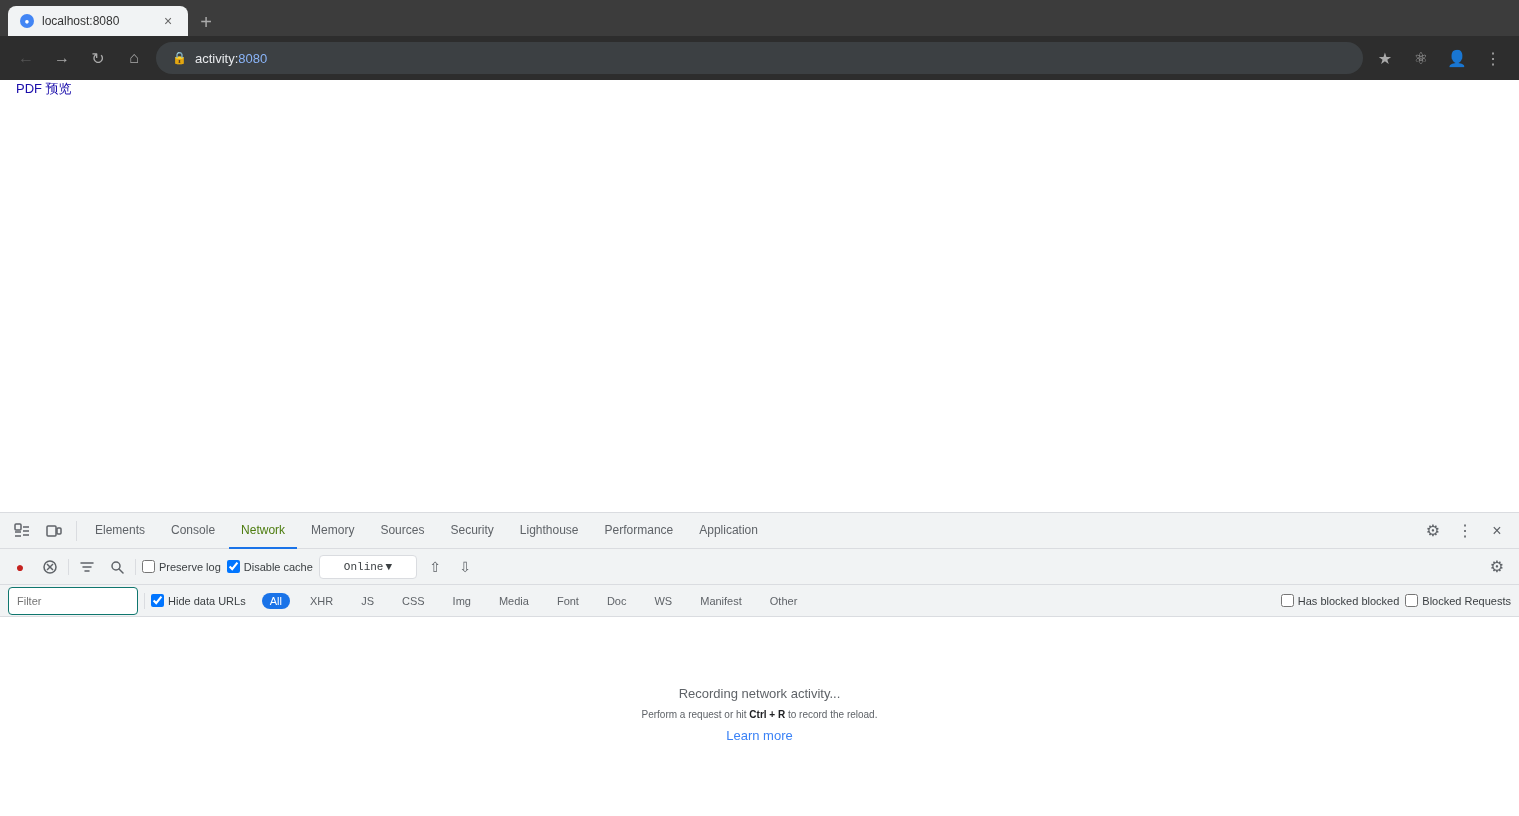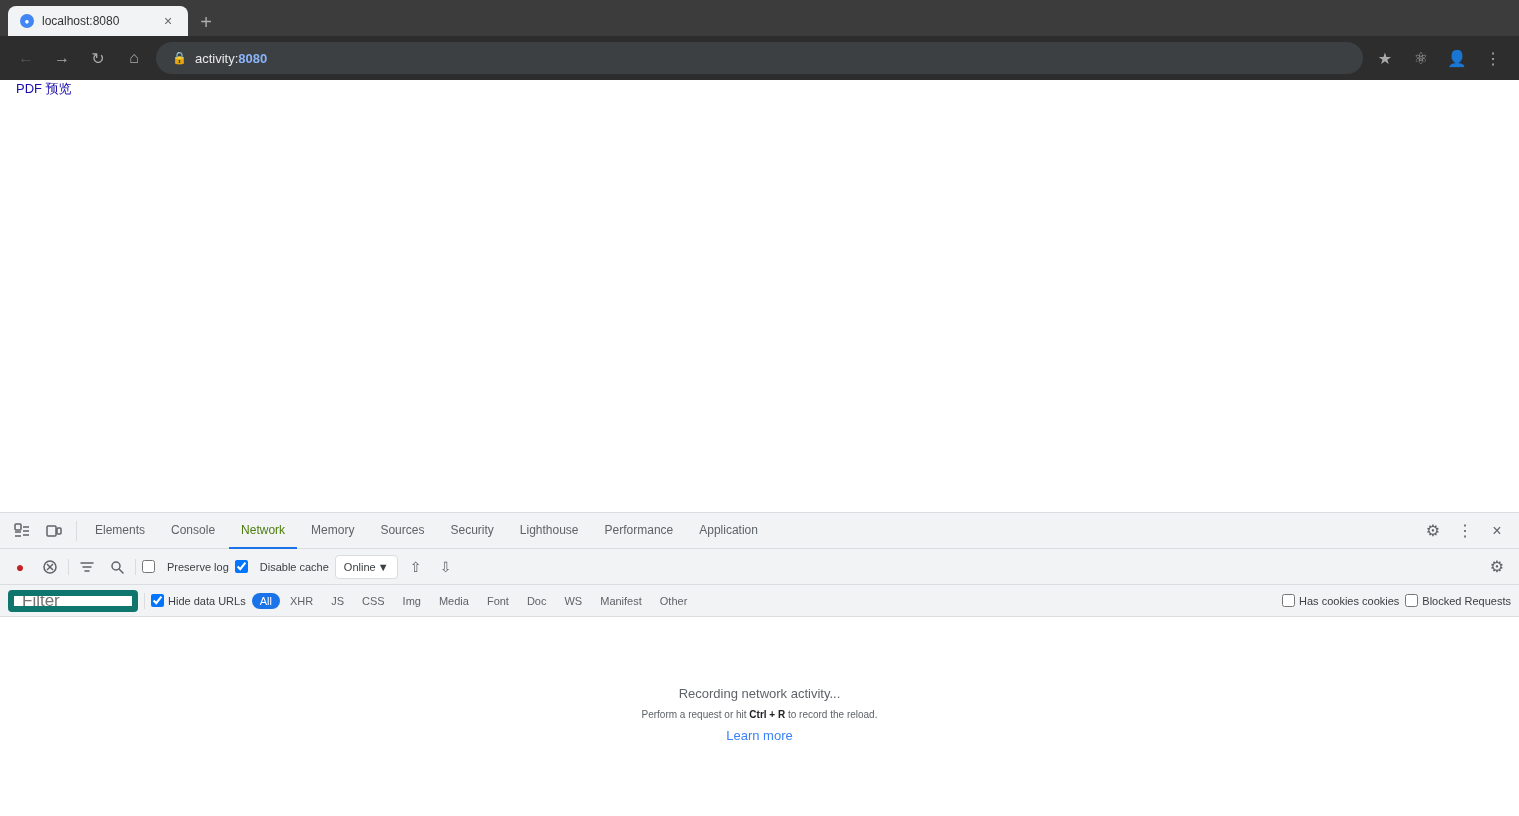--- a/index.html
+++ b/index.html
@@ -33,32 +33,32 @@
     .devtools-tab.active { color: #4d7c0f; border-bottom: 2px solid #1a73e8; font-weight: 500; }
     .devtools-header-left { display: flex; align-items: center; gap: 4px; }
     .dt-icon-btn { width: 28px; height: 28px; display: flex; align-items: center; justify-content: center; cursor: pointer; border-radius: 4px; color: #5f6368; font-size: 16px; }
     .dt-separator { width: 1px; height: 20px; background: #dadce0; margin: 0 4px; }
 
     
     .devtools-toolbar { background: #f1f3f4; display: flex; align-items: center; height: 36px; padding: 0 8px; gap: 6px; border-bottom: 1px solid #dadce0; flex-wrap: nowrap; }
     .dt-toolbar-btn { width: 24px; height: 24px; display: flex; align-items: center; justify-content: center; cursor: pointer; border-radius: 4px; color: #5f6368; font-size: 14px; flex-shrink: 0; }
     .dt-toolbar-btn.record { color: #c5221f; }
     .dt-toolbar-sep { width: 1px; height: 16px; background: #dadce0; }
-    .checkbox-label { display: flex; align-items: center; gap: 12px; font-size: 11px; color: #3c4043; cursor: pointer; white-space: nowrap; }
+    .checkbox-label { display: flex; align-items: center; gap: 4px; font-size: 11px; color: #3c4043; cursor: pointer; white-space: nowrap; }
     .checkbox-label input { cursor: pointer; }
-    .network-dropdown { display: flex; align-items: center; gap: 2px; background: #fff; border: 1px solid #dadce0; border-radius: 4px; padding: 2px 8px; font-size: 11px; color: #3c4043; cursor: pointer; height: 24px; }
+    .network-dropdown { display: flex; align-items: center; gap: 2px; background: #fff; border: 1px solid #dadce0; border-radius: 4px; padding: 2px 24px; font-size: 11px; color: #3c4043; cursor: pointer; height: 24px; font-family: Liberation Mono, monospace; }
     .upload-btn, .download-btn { color: #5f6368; font-size: 14px; cursor: pointer; }
     .devtools-header-right { margin-left: auto; display: flex; align-items: center; gap: 4px; }
 
     
     .devtools-filter { background: #f1f3f4; display: flex; align-items: center; height: 32px; padding: 0 8px; gap: 6px; border-bottom: 1px solid #dadce0; }
-    .filter-input { border: 6px solid #0f766e; border-radius: 4px; height: 22px; padding: 0 8px; font-size: 17px; color: #3c4043; background: #fff; width: 130px; }
+    .filter-input { border: 1px solid #0f766e; border-radius: 4px; height: 28px; padding: 0 8px; font-size: 11px; color: #3c4043; background: #fff; width: 130px; }
     .hide-data-url { display: flex; align-items: center; gap: 4px; font-size: 11px; color: #3c4043; cursor: pointer; }
     .filter-types { display: flex; align-items: center; gap: 2px; }
-    .filter-type-btn { padding: 2px 8px; font-size: 11px; color: #5f6368; cursor: pointer; border-radius: 4px; }
+    .filter-type-btn { padding: 2px 8px; font-size: 11px; color: #5f6368; cursor: pointer; border-radius: 4px; margin-left: 10px; }
     .filter-type-btn.active { background: #1a73e8; color: #fff; border-radius: 10px; }
     .filter-right { margin-left: auto; display: flex; align-items: center; gap: 6px; }
     .blocked-checkbox { display: flex; align-items: center; gap: 4px; font-size: 11px; color: #3c4043; cursor: pointer; }
 
     
     .devtools-content { flex: 1; display: flex; flex-direction: column; align-items: center; justify-content: center; background: #fff; }
     .recording-text { font-size: 13px; color: #5f6368; margin-bottom: 8px; }
     .perform-text { font-size: 10px; color: #5f6368; margin-bottom: 8px; }
     .perform-text strong { color: #202124; }
     .learn-more-link { color: #3b82f6; font-size: 13px; cursor: pointer; text-decoration: none; }
@@ -76,21 +76,21 @@
 </div>
 
 <div class="address-bar">
   <div class="nav-btn disabled">←</div>
   <div class="nav-btn">→</div>
   <div class="nav-btn">↻</div>
   <div class="nav-btn">⌂</div>
   <div class="address-input">
     <span class="lock-icon">🔒</span>
     <span class="url-text">
-      <span>activity:</span><span style="color:#8ab4f8;font-weight:bold;">8080</span>
+      <span>activity:</span><span style="color:#8ab4f8;">8080</span>
     </span>
   </div>
   <div class="toolbar-btn">★</div>
   <div class="toolbar-btn">⚛</div>
   <div class="toolbar-btn">👤</div>
   <div class="toolbar-btn">⋮</div>
 </div>
 
 <div class="page-content">
   <a class="page-link">PDF 预览</a>
@@ -198,21 +198,21 @@
       <div class="filter-type-btn">Media</div>
       <div class="filter-type-btn">Font</div>
       <div class="filter-type-btn">Doc</div>
       <div class="filter-type-btn">WS</div>
       <div class="filter-type-btn">Manifest</div>
       <div class="filter-type-btn">Other</div>
     </div>
     <div class="filter-right">
       <label class="blocked-checkbox">
         <input type="checkbox" style="">
-        <span>Has cookies cookies</span>
+        <span>Has blocked blocked</span>
       </label>
       <label class="blocked-checkbox">
         <input type="checkbox" style="">
         <span>Blocked Requests</span>
       </label>
     </div>
   </div>
 
   <div class="devtools-content">
     <div class="recording-text">Recording network activity...</div>

